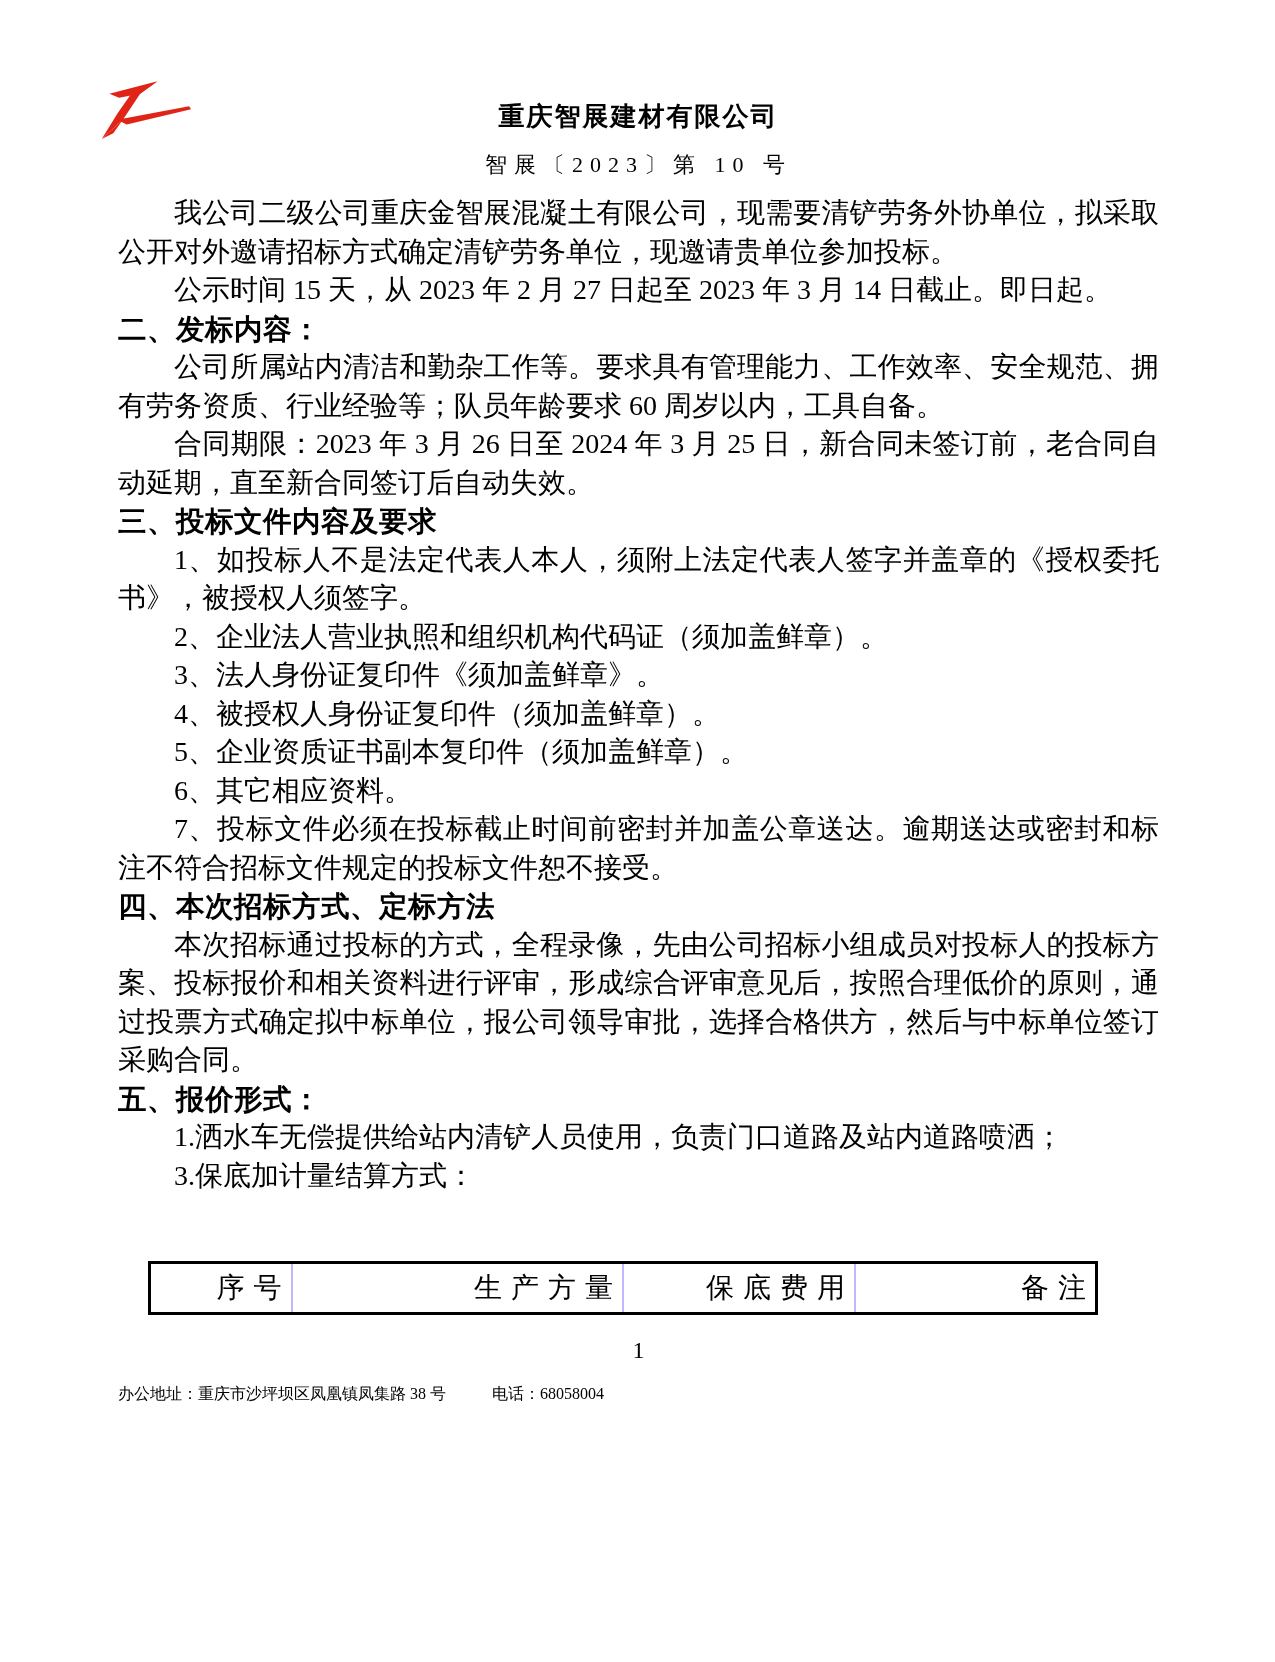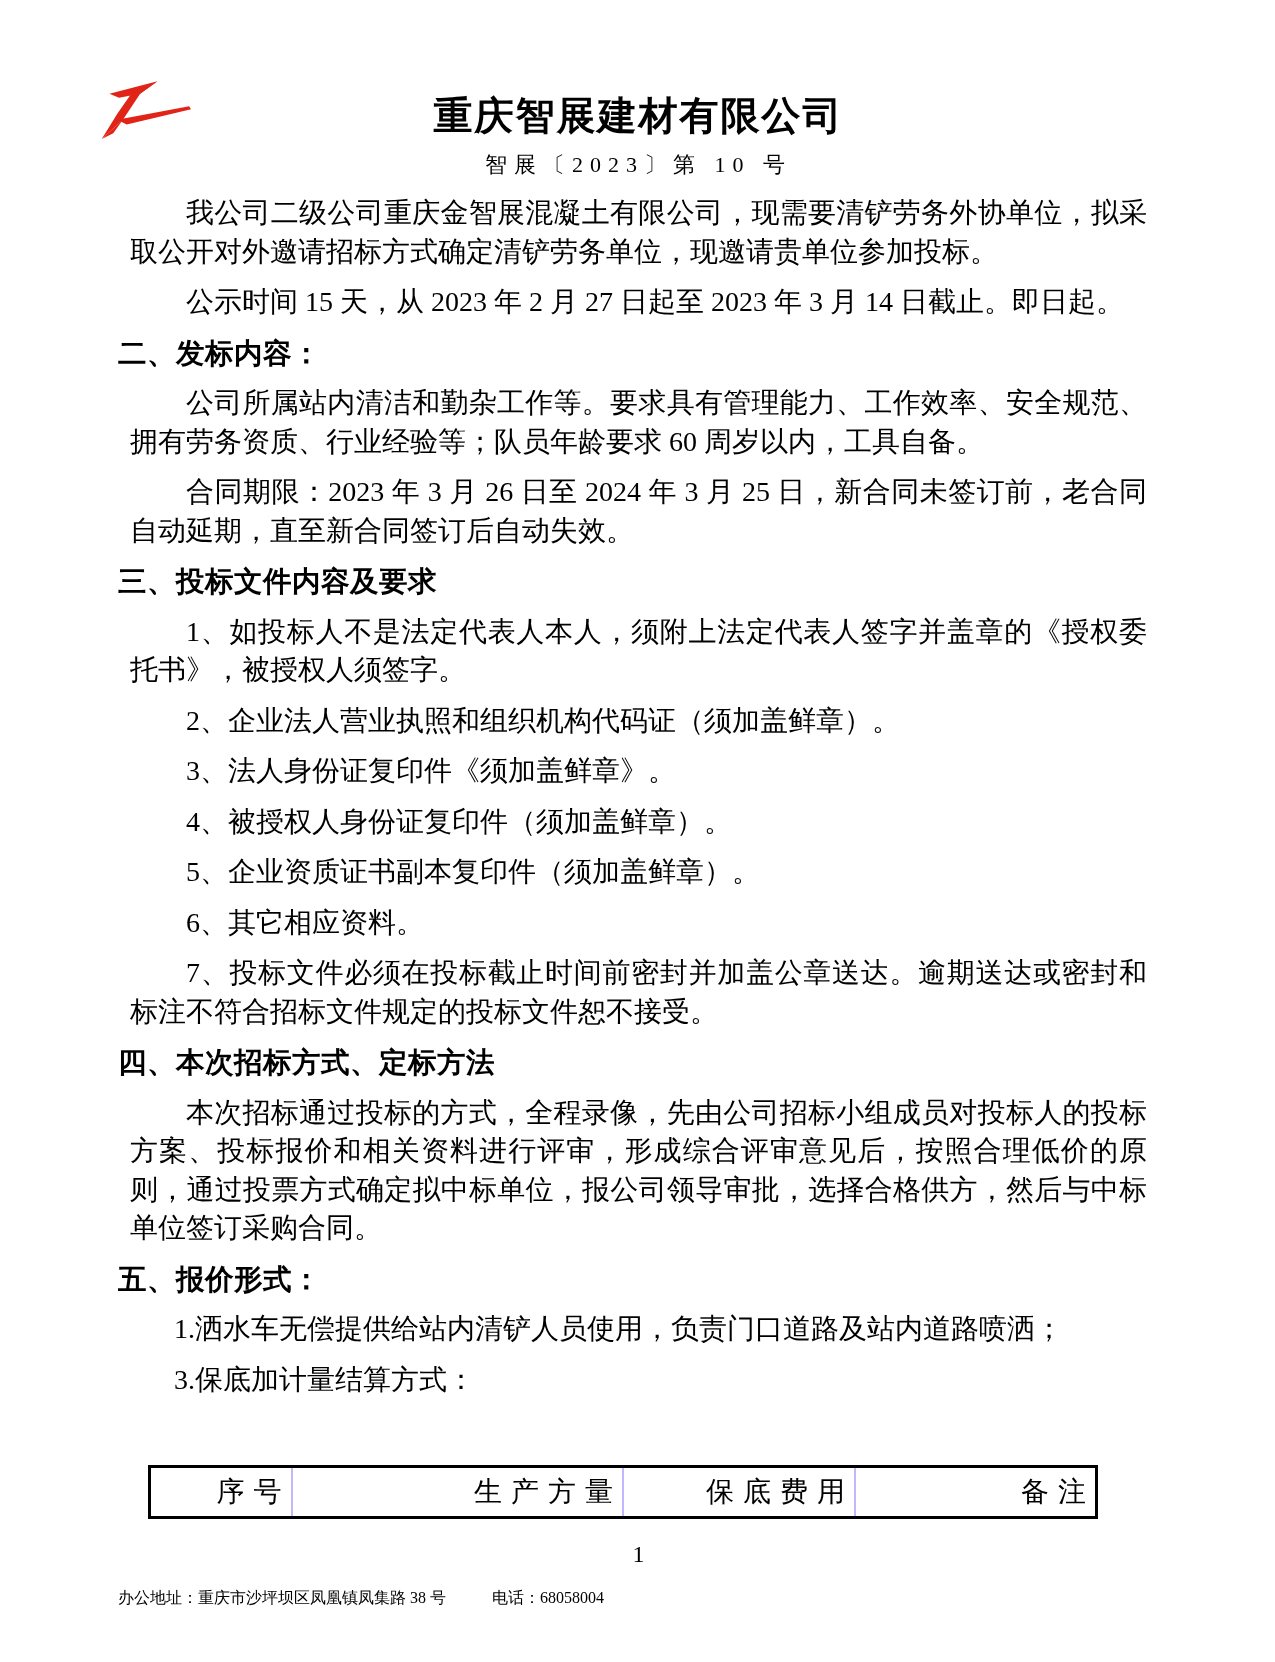--- a/index.html
+++ b/index.html
@@ -24,21 +24,21 @@
     height: 74px;
   }
   .content {
     margin: 0 116px 0 118px;
   }
   .company-name {
     margin: 0;
     padding-top: 96px;
     text-align: center;
     font-family: "Liberation Sans", "DejaVu Sans", sans-serif;
-    font-size: 39px;
+    font-size: 26px;
     font-weight: bold;
     letter-spacing: 2px;
     line-height: 40px;
   }
   .doc-number {
     margin-top: 14px;
     text-align: center;
     font-size: 22px;
     letter-spacing: 7px;
     line-height: 30px;
@@ -52,21 +52,21 @@
     letter-spacing: 1px;
     line-height: 38px;
   }
   .body-text {
     margin-top: 14px;
     font-size: 28px;
     line-height: 38.5px;
     text-align: justify;
   }
   .body-text p {
-    margin: 12px;
+    margin: 0;
   }
   p.indent {
     text-indent: 2em;
   }
   h3.sec-heading {
     margin: 0;
     font-family: "Liberation Sans", "DejaVu Sans", sans-serif;
     font-size: 28.5px;
     font-weight: bold;
     line-height: 38.5px;

